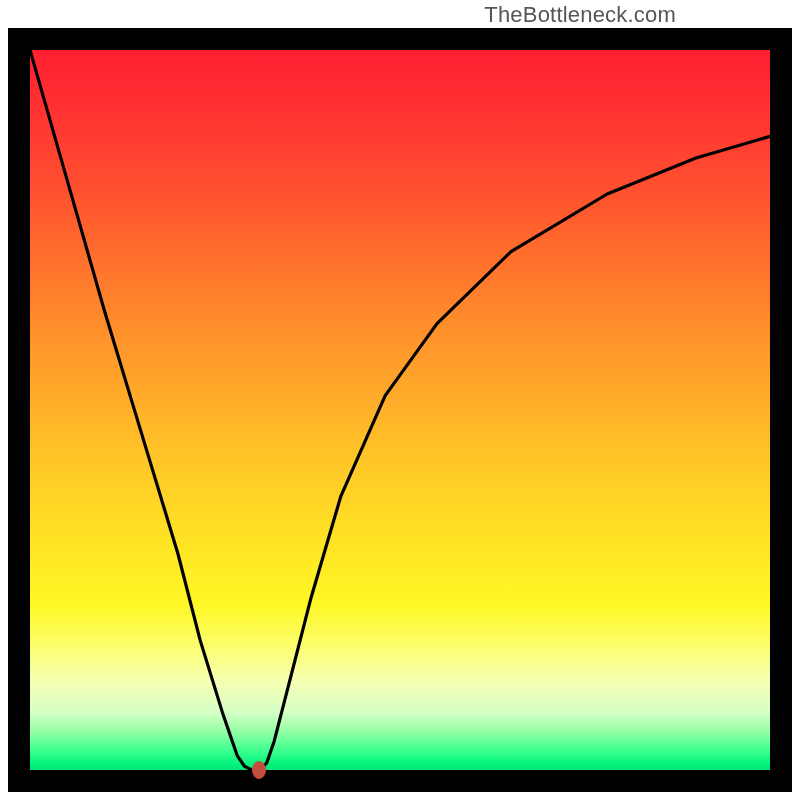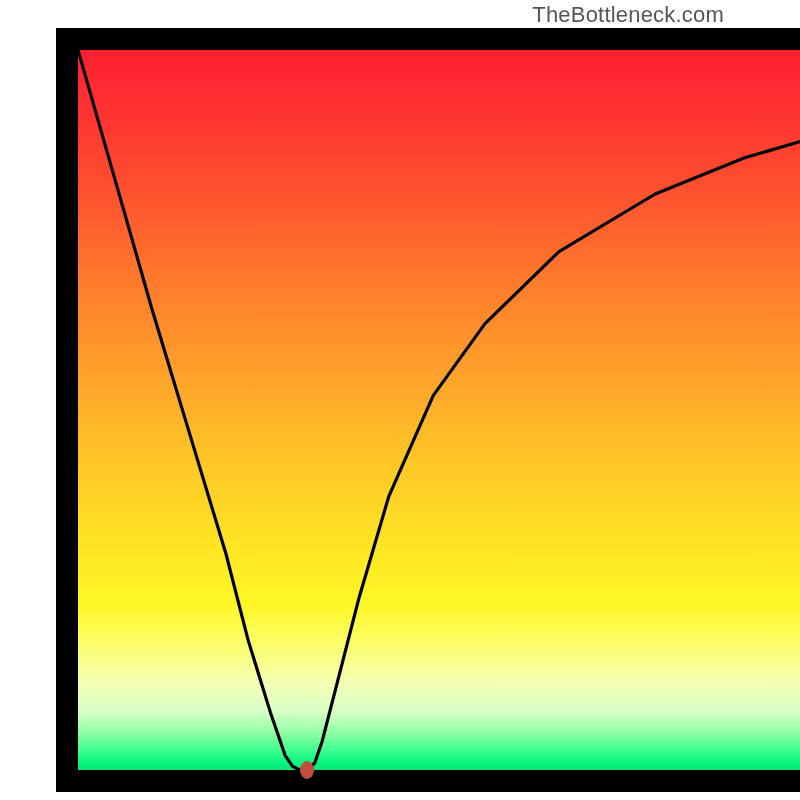--- a/index.html
+++ b/index.html
@@ -8,21 +8,20 @@
     width: 800px;
     height: 800px;
     background: #ffffff;
     overflow: hidden;
   }
   .frame {
     position: relative;
     width: 690px;
     height: 800px;
     box-sizing: border-box;
-    margin-left: 48px;
   }
   .attribution {
     position: absolute;
     top: 2px;
     right: 14px;
     font-family: Arial, Helvetica, sans-serif;
     font-size: 22px;
     color: #565656;
     letter-spacing: 0.2px;
   }

